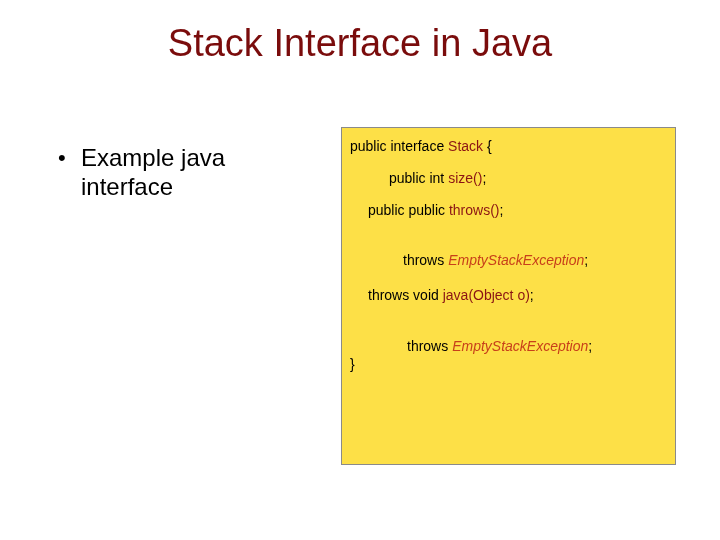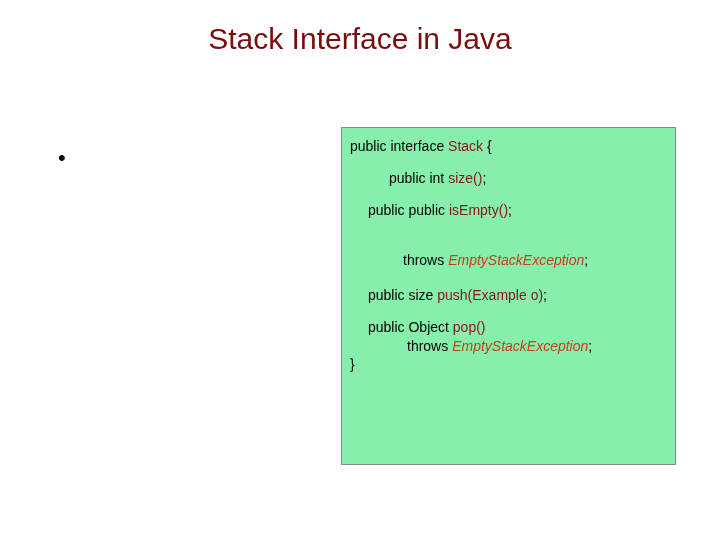--- a/index.html
+++ b/index.html
@@ -2,59 +2,59 @@
 <html><head>
   <meta charset="utf-8">
   <style>
     html, body { margin: 0; padding: 0; }
     body {
       width: 720px; height: 540px; background: #ffffff; position: relative; overflow: hidden;
       font-family: "Liberation Sans", sans-serif;
     }
     .title {
       position: absolute; left: 0; top: 22px; width: 720px; text-align: center;
-      font-size: 30px; color: #7a0c0c; letter-spacing: 0px;
+      font-size: 38px; color: #7a0c0c; letter-spacing: 0px;
     }
     .bullets {
       position: absolute; left: 58px; top: 143px; width: 260px; margin: 0; padding: 0; list-style: none;
     }
     .bullet {
       position: relative; padding-left: 23px; font-size: 24px; line-height: 29px; color: #000;
     }
     .bullet-dot {
       position: absolute; left: 0; top: 0; font-size: 22px;
     }
     .code-box {
       position: absolute; left: 341px; top: 127px; width: 335px; height: 338px;
-      border: 1.5px solid #8a8a8a; box-sizing: border-box; background: #86efac;
+      border: 1.5px solid #8a8a8a; box-sizing: border-box; background: #fde047;
       font-size: 14px; color: #000; line-height: 17px;
     }
     .line { position: absolute; white-space: pre; }
     .m { color: #8b1414; }
     .e { color: #c8401a; font-style: italic; }
   </style>
 </head>
 <body>
 
 <div class="title">Stack Interface in Java</div>
 
 <ul class="bullets">
   <li class="bullet">
     <span class="bullet-dot">•</span>
+    <span>Example java interface</span>
   </li>
 </ul>
 
 <div class="code-box">
   <div class="line" style="left:8px; top:10px;"><span>public interface </span><span class="m">Stack</span><span> {</span></div>
 
   <div class="line" style="left:26px; top:42px;padding-left:21px;"><span>public int </span><span class="m">size()</span><span>;</span></div>
 
-  <div class="line" style="left:26px; top:74px;"><span>public public </span><span class="m">isEmpty()</span><span>;</span></div>
+  <div class="line" style="left:26px; top:74px;"><span>public public </span><span class="m">throws()</span><span>;</span></div>
 
   <div class="line" style="left:61px; top:124px;"><span>throws </span><span class="e">EmptyStackException</span><span>;</span></div>
 
-  <div class="line" style="left:26px; top:159px;"><span>public size </span><span class="m">push(Example o)</span><span>;</span></div>
+  <div class="line" style="left:26px; top:159px;"><span>throws void </span><span class="m">java(Object o)</span><span>;</span></div>
 
-  <div class="line" style="left:26px; top:191px;"><span>public Object </span><span class="m">pop()</span></div>
   <div class="line" style="left:65px; top:210px;"><span>throws </span><span class="e">EmptyStackException</span><span>;</span></div>
 
   <div class="line" style="left:8px; top:228px;"><span>}</span></div>
 </div>
 
 </body></html>

